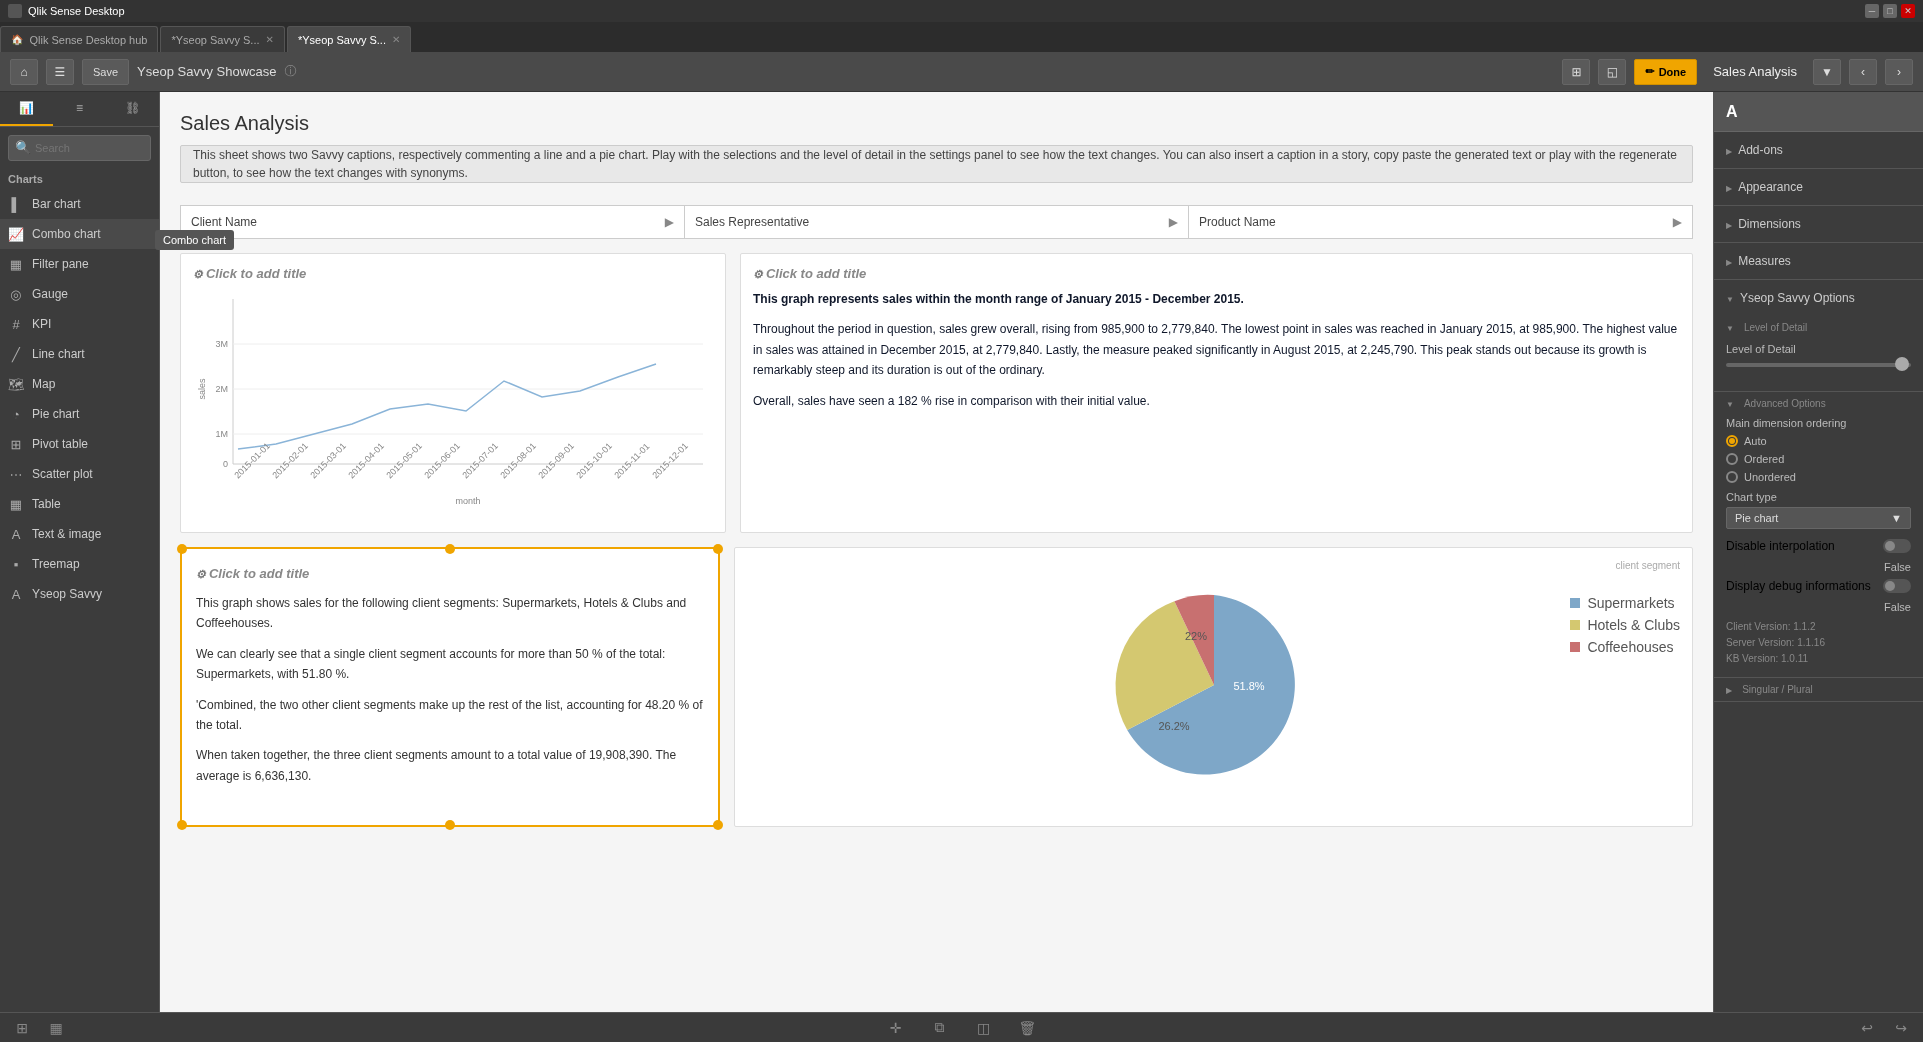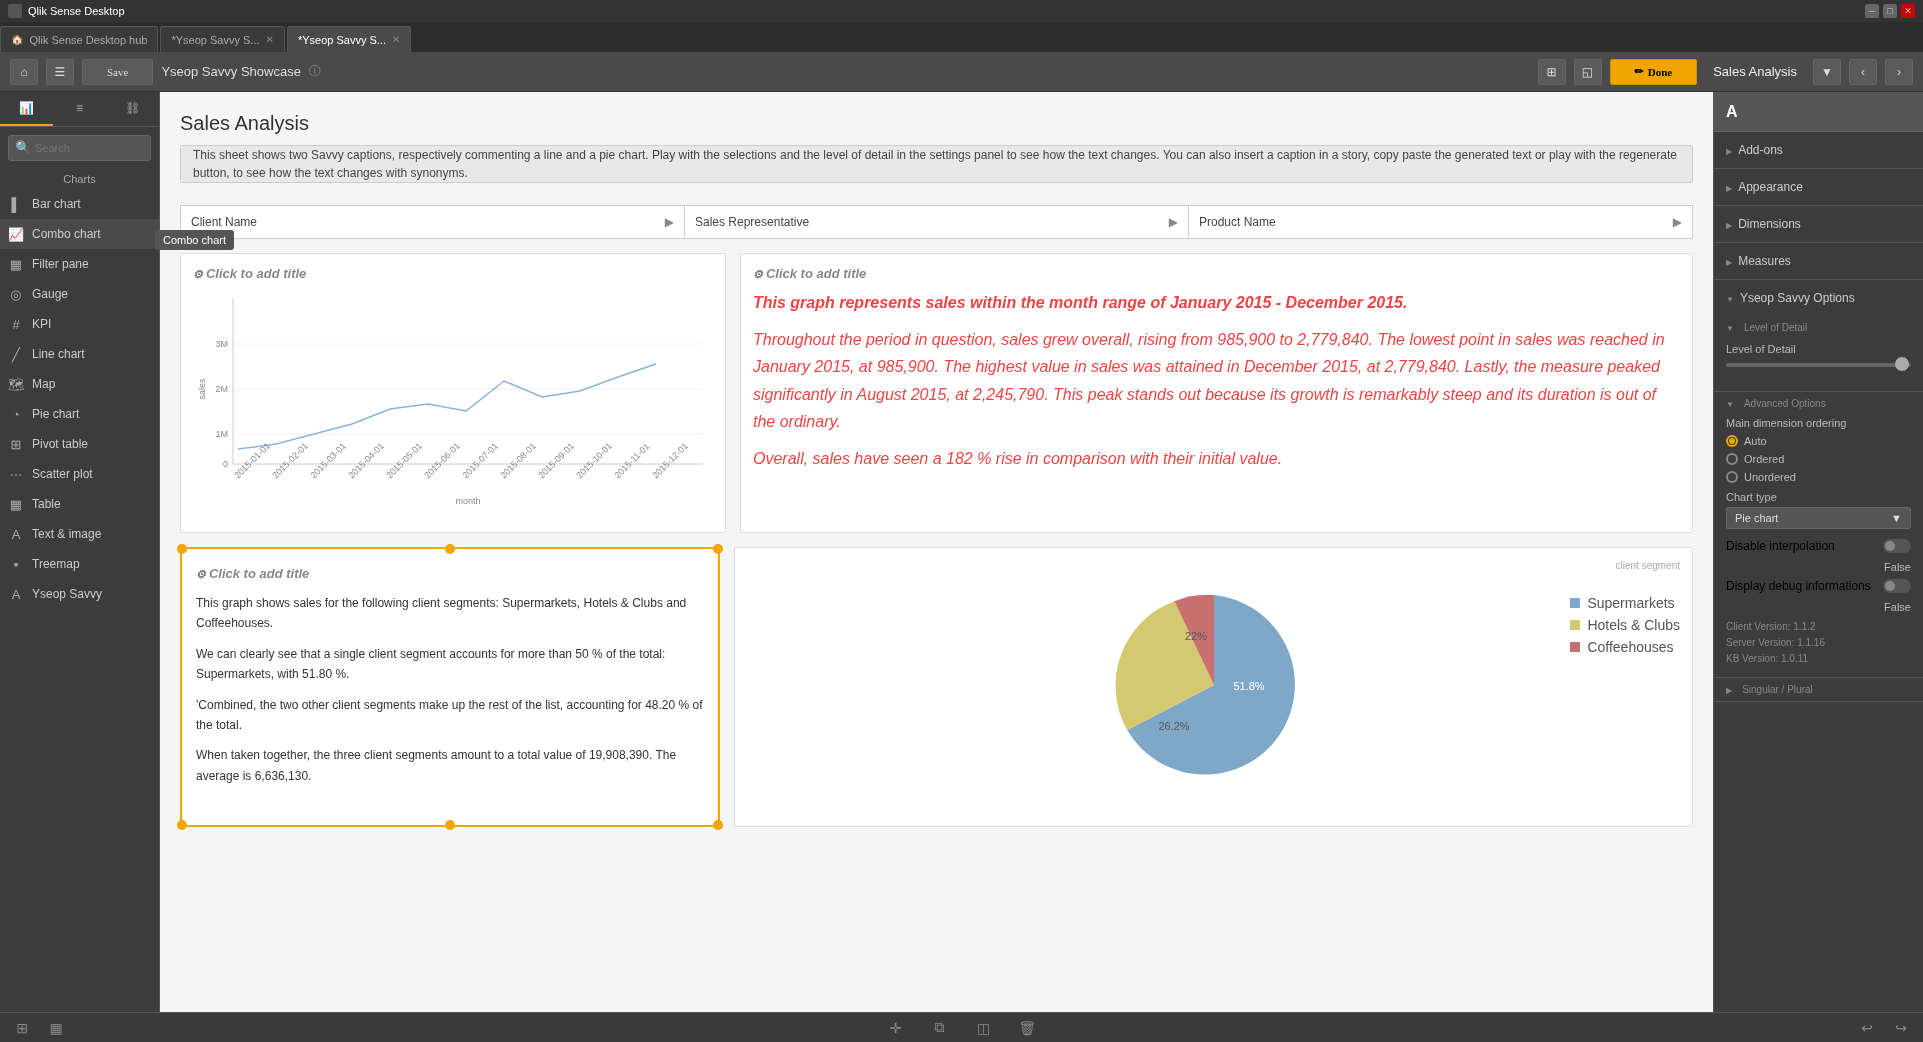--- a/index.html
+++ b/index.html
@@ -49,31 +49,30 @@
       height: 40px;
       background: #4a4a4a;
       display: flex;
       align-items: center;
       padding: 0 10px;
       gap: 8px;
       border-bottom: 1px solid #333;
     }
     .toolbar-btn {
       height: 26px;
-      padding: 0 24px;
+      padding: 0 10px;
       background: #5a5a5a;
       border: 1px solid #666;
       border-radius: 2px;
       color: #ddd;
       font-size: 11px;
       cursor: pointer;
       display: flex;
       align-items: center;
       gap: 4px;
-      font-family: Liberation Serif, serif;
     }
     .toolbar-btn.primary { background: #f0a500; border-color: #d09000; color: #000; font-weight: bold; }
     .toolbar-spacer { flex: 1; }
     .icon-btn { width: 28px; height: 26px; background: #5a5a5a; border: 1px solid #666; border-radius: 2px; cursor: pointer; display: flex; align-items: center; justify-content: center; color: #ddd; font-size: 12px; }
 
     
     .main-layout {
       display: flex;
       height: calc(1042px - 22px - 30px - 40px - 30px);
     }
@@ -109,21 +108,21 @@
       width: 100%;
       height: 26px;
       background: #555;
       border: 1px solid #666;
       border-radius: 3px;
       color: #ddd;
       padding: 0 8px 0 26px;
       font-size: 11px;
     }
     .search-icon { position: absolute; left: 7px; top: 5px; color: #aaa; font-size: 13px; }
-    .charts-label { color: #aaa; font-size: 11px; font-weight: normal; padding: 4px 8px; text-align: center; }
+    .charts-label { color: #aaa; font-size: 11px; font-weight: bold; padding: 4px 8px; }
 
     .chart-item {
       height: 30px;
       display: flex;
       align-items: center;
       padding: 0 8px;
       gap: 8px;
       color: #ccc;
       cursor: pointer;
       font-size: 12px;
@@ -501,21 +500,21 @@
               <text x="275" y="215" class="svg-text" text-anchor="middle">month</text>
             </svg>
           </div>
         </div>
 
         <div class="chart-box" style="flex:1; background:#fff;">
           <div class="chart-box-title clickable">
             <span style="color:#777;font-size:11px;">⚙ </span>
             <span>Click to add title</span>
           </div>
-          <div style="font-size:16px; color:#ef4444; line-height:1.7;font-style:italic;">
+          <div style="font-size:12px; color:#0f172a; line-height:1.7;">
             <p style="font-weight:bold; margin-bottom:10px;">This graph represents sales within the month range of January 2015 - December 2015.</p>
             <p style="margin-bottom:10px;">Throughout the period in question, sales grew overall, rising from 985,900 to 2,779,840. The lowest point in sales was reached in January 2015, at 985,900. The highest value in sales was attained in December 2015, at 2,779,840. Lastly, the measure peaked significantly in August 2015, at 2,245,790. This peak stands out because its growth is remarkably steep and its duration is out of the ordinary.</p>
             <p>Overall, sales have seen a 182 % rise in comparison with their initial value.</p>
           </div>
         </div>
       </div>
 
       <div style="display:flex; gap:14px;">
 
         <div style="flex:0 0 540px; background:#fff; border:2px solid #f0a500; border-radius:2px; padding:14px; font-size:12px; color:#333; line-height:1.7; position:relative;">

